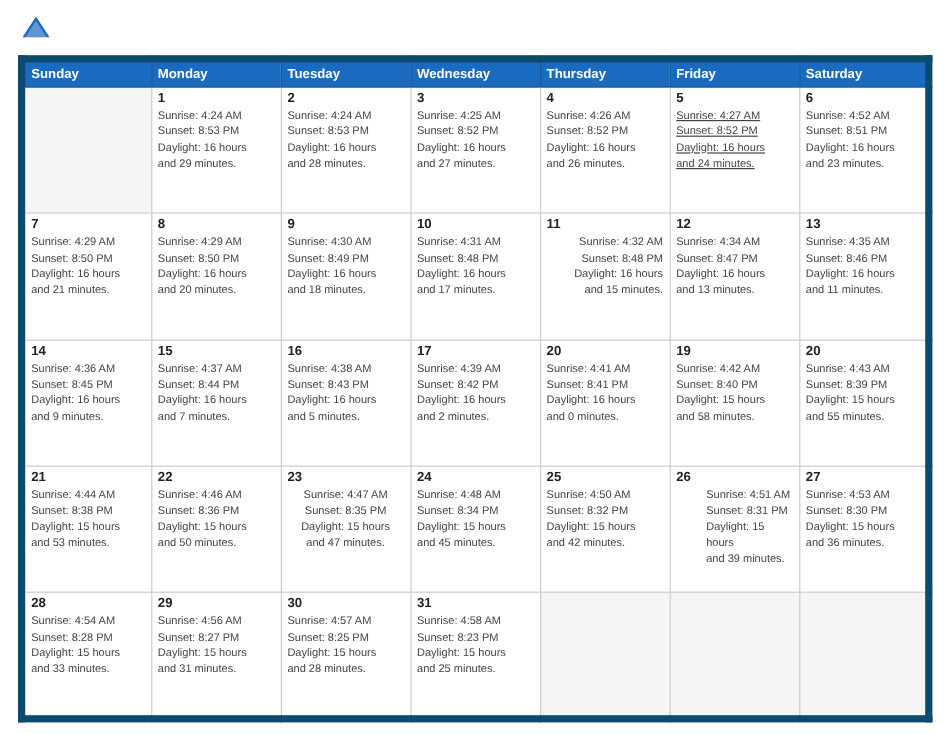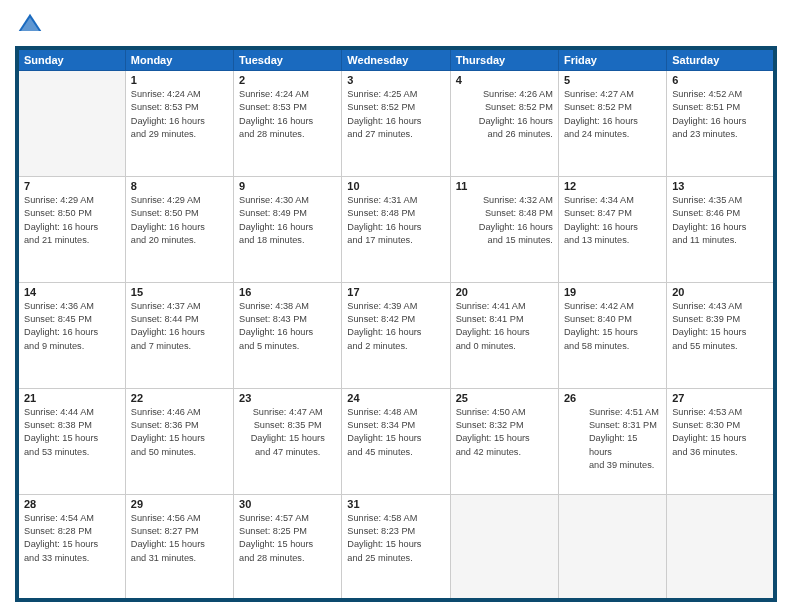--- a/index.html
+++ b/index.html
@@ -48,21 +48,21 @@
       font-size: 32px;
       font-weight: bold;
       color: #222;
     }
     .title-block .location {
       font-size: 13px;
       color: #444;
     }
     .calendar {
       flex: 1;
-      border: 4px solid #0c4a6e;
+      border: 6px solid #0c4a6e;
       border-collapse: collapse;
       width: 100%;
       table-layout: fixed;
     }
     .calendar th {
       background: #1a6abf;
       color: #fff;
       font-size: 11px;
       font-weight: bold;
       padding: 4px 5px;
@@ -146,28 +146,28 @@
           </td>
           <td>
             <span class="day-num">3</span>
             <div class="day-info" style="white-space: pre-line;">Sunrise: 4:25 AM
 Sunset: 8:52 PM
 Daylight: 16 hours
 and 27 minutes.</div>
           </td>
           <td>
             <span class="day-num">4</span>
-            <div class="day-info" style="white-space: pre-line; text-align: right;">Sunrise: 4:26 AM
+            <div class="day-info" style="white-space: pre-line;">Sunrise: 4:26 AM
 Sunset: 8:52 PM
 Daylight: 16 hours
 and 26 minutes.</div>
           </td>
           <td>
             <span class="day-num">5</span>
-            <div class="day-info" style="white-space: pre-line;">Sunrise: 4:27 AM
+            <div class="day-info" style="white-space: pre-line; text-decoration: underline;">Sunrise: 4:27 AM
 Sunset: 8:52 PM
 Daylight: 16 hours
 and 24 minutes.</div>
           </td>
           <td>
             <span class="day-num">6</span>
             <div class="day-info" style="white-space: pre-line;">Sunrise: 4:52 AM
 Sunset: 8:51 PM
 Daylight: 16 hours
 and 23 minutes.</div>

